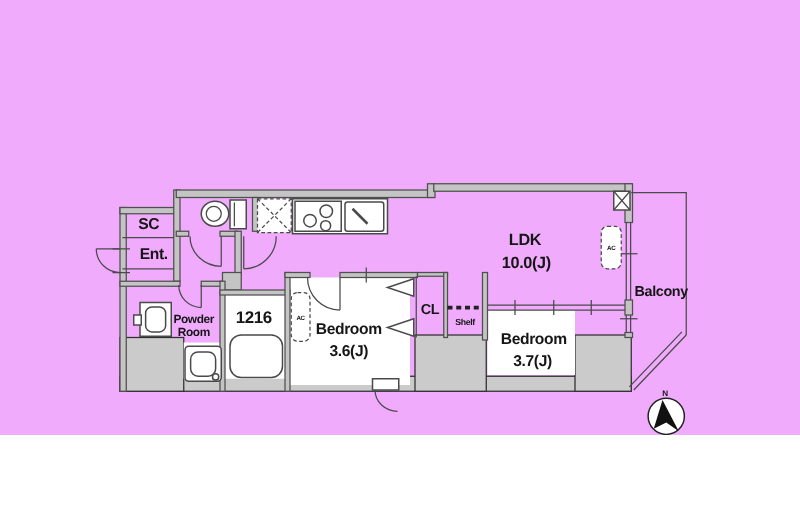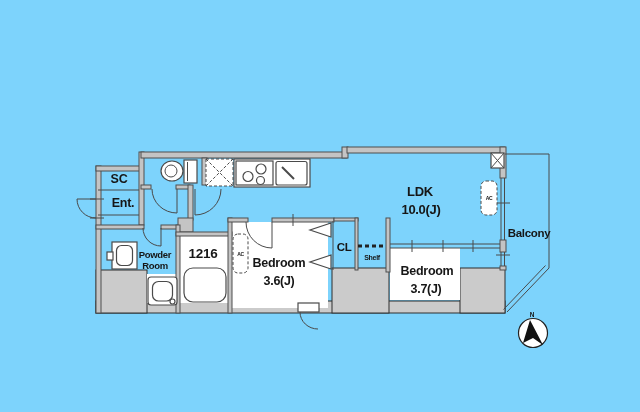--- a/index.html
+++ b/index.html
@@ -1,16 +1,16 @@
 <!DOCTYPE html>
 <html><head>
 <meta charset="utf-8">
 <style>
   html,body{margin:0;padding:0;background:#ffffff;}
-  .stage{position:relative;width:640px;height:412px;background:#7dd3fc;overflow:hidden;}
+  .stage{position:relative;width:640px;height:348px;background:#f0abfc;overflow:hidden;}
   svg{display:block;}
   svg text{font-family:"Liberation Sans", sans-serif;font-weight:bold;fill:#161616;
            text-anchor:middle;letter-spacing:-0.3px;}
   .w  {fill:#c4c4c4;stroke:#4f4f4f;stroke-width:1;}
   .b  {fill:#cbcbcb;stroke:#2e2e2e;stroke-width:1;}
   .f  {fill:#ffffff;stroke:none;}
   .ln {fill:none;stroke:#4a4a4a;stroke-width:1;}
   .ico{fill:#ffffff;stroke:#4a4a4a;stroke-width:1.2;}
   .dsh{fill:#ffffff;stroke:#4a4a4a;stroke-width:1;stroke-dasharray:3 2;}
   .s13{font-size:13px}.s12{font-size:12.5px}.s11{font-size:11.5px}

